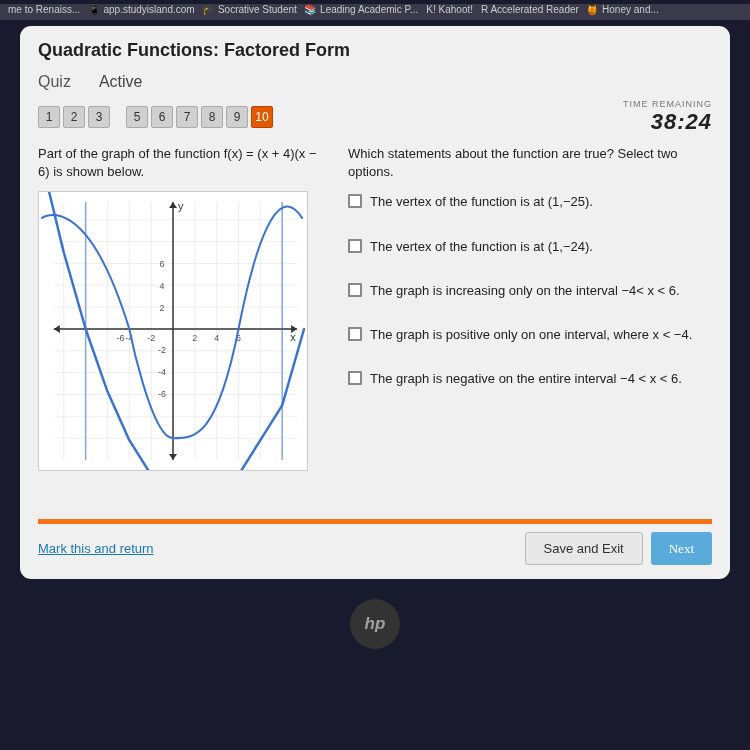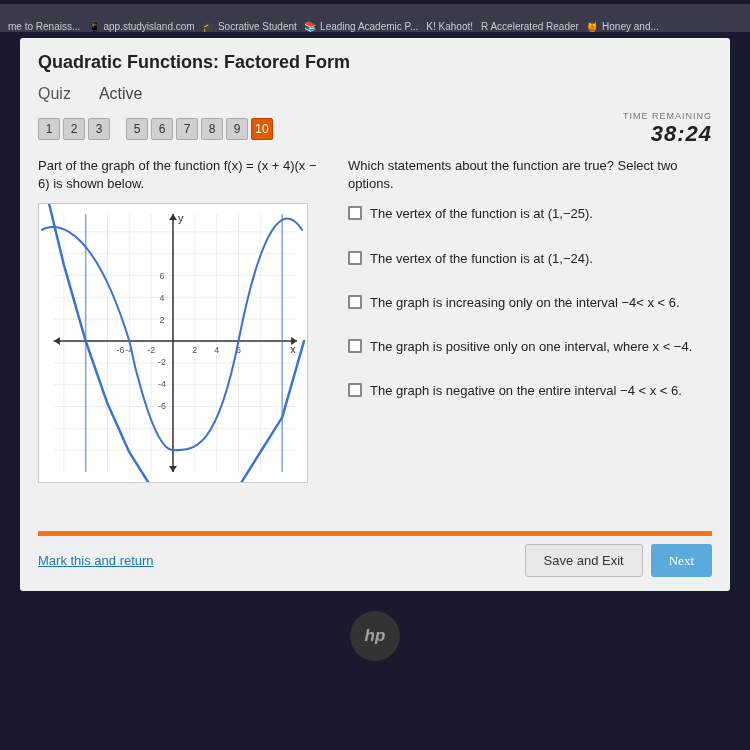--- a/index.html
+++ b/index.html
@@ -21,40 +21,40 @@
       display: flex;
       flex-direction: column;
       align-items: center;
       justify-content: flex-start;
       padding-top: 4px;
     }
 
     
     .browser-bar {
       width: 100%;
-      height: 28px;
+      height: 16px;
       background: #3a3a4a;
       display: flex;
-      align-items: flex-end;
+      align-items: flex-start;
       padding: 0 8px;
       gap: 8px;
       font-size: 11px;
       color: #ccc;
       overflow: hidden;
     }
     .browser-bar span {
       white-space: nowrap;
       font-size: 10px;
     }
 
     
     .quiz-card {
       width: 710px;
       background: #f0f0f0;
-      border-radius: 3px;
+      border-radius: 11px;
       margin-top: 6px;
       padding: 14px 18px 14px 18px;
       position: relative;
     }
 
     .quiz-title {
       font-size: 18px;
       font-weight: bold;
       color: #222;
       margin-bottom: 2px;

